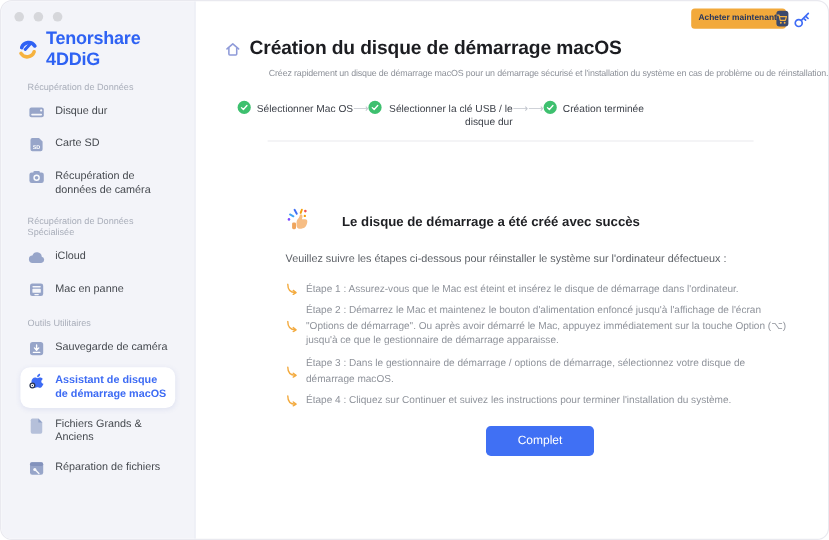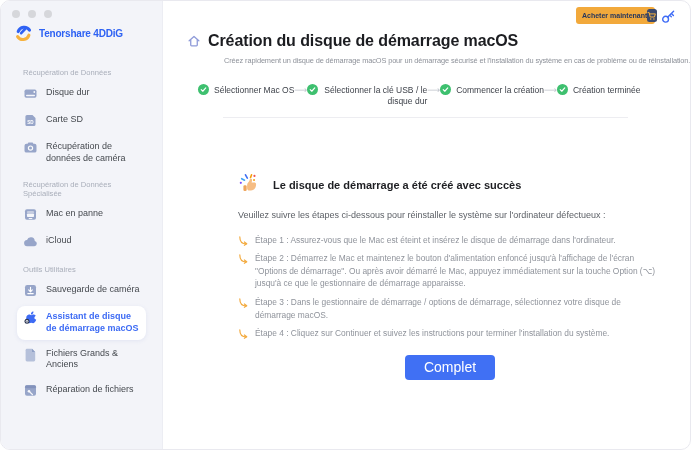--- a/index.html
+++ b/index.html
@@ -5,21 +5,21 @@
   * { margin:0; padding:0; box-sizing:border-box; }
   html,body { background:#fff; }
   body { width:691px; height:450px; font-family:"Liberation Sans", sans-serif; position:relative; overflow:hidden; }
   .window { position:absolute; inset:0; width:691px; height:450px; background:#fff; border:1px solid #e9e9ef; border-radius:10px; overflow:hidden; }
 
   
   .sidebar { position:absolute; left:0; top:0; bottom:0; width:162px; background:#f3f4f9; border-right:1px solid #ecedf3; }
   .traffic { position:absolute; top:9px; left:11px; display:flex; gap:8px; }
   .dot { width:8px; height:8px; border-radius:50%; background:#d6d7db; }
   .logo { position:absolute; top:23px; left:13px; display:flex; align-items:center; gap:6px; }
-  .logo-text { font-size:10px; font-weight:bold; color:#2e62f3; letter-spacing:-0.2px; }
+  .logo-text { font-size:15px; font-weight:bold; color:#2e62f3; letter-spacing:-0.2px; }
   .nav { position:absolute; top:56px; left:0; right:0; padding:0 16px; }
   .section-title { color:#a9aeba; font-size:7.6px; margin:11px 6px 5px 6px; }
   .side-item { display:flex; align-items:flex-start; gap:8px; padding:5px 6px; border-radius:8px; color:#45494f; font-size:9px; line-height:1.3; margin-bottom:3px; cursor:default; }
   .side-item svg { flex:0 0 auto; margin-top:-1px; }
   .side-item.selected { background:#fff; color:#3d6bf4; font-weight:bold; box-shadow:0 1px 4px rgba(80,100,190,.10); }
 
   
   .buy-btn { position:absolute; top:6px; left:575px; width:79px; height:17px; background:#f2a93b; border:none; border-radius:3px; display:flex; align-items:center; justify-content:space-between; padding:0 2px 0 6px; cursor:pointer; }
   .buy-label { font-size:7px; font-weight:bold; color:#27375d; white-space:nowrap; }
   .buy-badge { width:13px; height:13px; border-radius:2.5px; background:#3b496c; display:flex; align-items:center; justify-content:center; }
@@ -34,28 +34,28 @@
   .wizard { position:absolute; left:197px; top:83px; width:462px; display:flex; align-items:flex-start; gap:0; }
   .wstep { display:flex; align-items:flex-start; gap:5px; }
   .wcheck { width:11px; height:11px; border-radius:50%; background:#3ec06f; flex:none; display:flex; align-items:center; justify-content:center; }
   .wlabel { font-size:8.5px; color:#3e424a; line-height:1.25; margin-top:1px; }
   .wstep:nth-child(3) .wlabel { width:104px;text-align:right; }
   .warrow { color:#c2c6ce; font-size:9px; margin-top:1px; }
   .divider { position:absolute; left:222px; top:116px; width:405px; height:1px; background:#ededf1; }
 
   
   .success { position:absolute; left:237px; top:171px; width:424px; }
-  .s-head { display:flex; align-items:center; gap:9px; }
+  .s-head { display:flex; align-items:center; gap:21px; }
   .s-title { font-size:11px; font-weight:bold; color:#1e1f23; }
   .s-intro { margin-top:11px; width:372px; font-size:9px; color:#5d6167; line-height:1.5; }
   .s-steps { margin-top:11px; display:flex; flex-direction:column; gap:6px; }
-  .s-step { display:flex; align-items:flex-start; gap:7px; }
+  .s-step { display:flex; align-items:center; gap:7px; }
   .s-step svg { flex:none; margin-top:2px; }
   .s-step-text { width:402px; font-size:8.4px; color:#8f939b; line-height:1.5; }
-  .complete-btn { display:block; margin:15px auto 0 auto; width:90px; height:25px; background:#4070f4; color:#fff; border:none; border-radius:4px; font-size:14px; font-family:inherit; cursor:pointer; }
+  .complete-btn { display:block; margin:15px auto 0 auto; width:90px; height:25px; background:#4070f4; color:#fff; border:none; border-radius:4px; font-size:10px; font-family:inherit; cursor:pointer; }
 </style>
 </head>
 <body>
 
 <div class="window">
 
   <div class="sidebar">
     <div class="traffic">
       <span class="dot"></span>
       <span class="dot"></span>
@@ -98,33 +98,33 @@
           <circle cx="7.5" cy="8.1" r="2.7" fill="#fff" opacity="0.95"></circle>
           <circle cx="7.5" cy="8.1" r="1.5" fill="#97a5c9"></circle>
         </svg>
         <span>Récupération de données de caméra</span>
       </div>
 
       <div class="section-title">Récupération de Données Spécialisée</div>
 
       <div class="side-item">
         <svg width="15" height="15" viewBox="0 0 15 15">
+          <path d="M4.4 12.2 a3.1 3.1 0 0 1 -0.4 -6.2 a4 4 0 0 1 7.8 0.9 a2.7 2.7 0 0 1 -0.4 5.3 z" fill="#97a5c9"></path>
+        </svg>
+        <span>iCloud</span>
+      </div>
+
+      <div class="side-item">
+        <svg width="15" height="15" viewBox="0 0 15 15">
           <rect x="2" y="2.3" width="11" height="10.4" rx="1.9" fill="#97a5c9"></rect>
           <rect x="4" y="4.4" width="7" height="1.2" rx="0.6" fill="#fff" opacity="0.9"></rect>
           <rect x="4" y="6.6" width="7" height="3.4" rx="0.7" fill="#fff" opacity="0.9"></rect>
           <rect x="5.6" y="11" width="3.8" height="1" rx="0.5" fill="#fff" opacity="0.9"></rect>
         </svg>
         <span>Mac en panne</span>
-      </div>
-
-      <div class="side-item">
-        <svg width="15" height="15" viewBox="0 0 15 15">
-          <path d="M4.4 12.2 a3.1 3.1 0 0 1 -0.4 -6.2 a4 4 0 0 1 7.8 0.9 a2.7 2.7 0 0 1 -0.4 5.3 z" fill="#97a5c9"></path>
-        </svg>
-        <span>iCloud</span>
       </div>
 
       <div class="section-title">Outils Utilitaires</div>
 
       <div class="side-item">
         <svg width="15" height="15" viewBox="0 0 15 15">
           <rect x="2" y="2" width="11" height="11" rx="2.2" fill="#97a5c9"></rect>
           <path d="M7.5 4.4 v4.1 M5.7 6.9 l1.8 1.9 1.8 -1.9 M4.8 10.6 h5.4" stroke="#fff" stroke-width="1.15" fill="none" stroke-linecap="round" stroke-linejoin="round"></path>
         </svg>
         <span>Sauvegarde de caméra</span>
@@ -198,28 +198,20 @@
     <span class="warrow">⟶</span>
     <div class="wstep">
       <span class="wcheck">
         <svg width="7" height="7" viewBox="0 0 8 8">
             <path d="M1.4 4.2 L3.2 6 L6.6 2.2" fill="none" stroke="#fff" stroke-width="1.3" stroke-linecap="round" stroke-linejoin="round"></path>
           </svg>
       </span>
       <span class="wlabel">Sélectionner la clé USB / le disque dur</span>
     </div>
     <span class="warrow">⟶</span>
-    <div class="wstep">
-      <span class="wcheck">
-        <svg width="7" height="7" viewBox="0 0 8 8">
-            <path d="M1.4 4.2 L3.2 6 L6.6 2.2" fill="none" stroke="#fff" stroke-width="1.3" stroke-linecap="round" stroke-linejoin="round"></path>
-          </svg>
-      </span>
-      <span class="wlabel">Commencer la création</span>
-    </div>
     <span class="warrow">⟶</span>
     <div class="wstep">
       <span class="wcheck">
         <svg width="7" height="7" viewBox="0 0 8 8">
             <path d="M1.4 4.2 L3.2 6 L6.6 2.2" fill="none" stroke="#fff" stroke-width="1.3" stroke-linecap="round" stroke-linejoin="round"></path>
           </svg>
       </span>
       <span class="wlabel">Création terminée</span>
     </div>
   </div>

